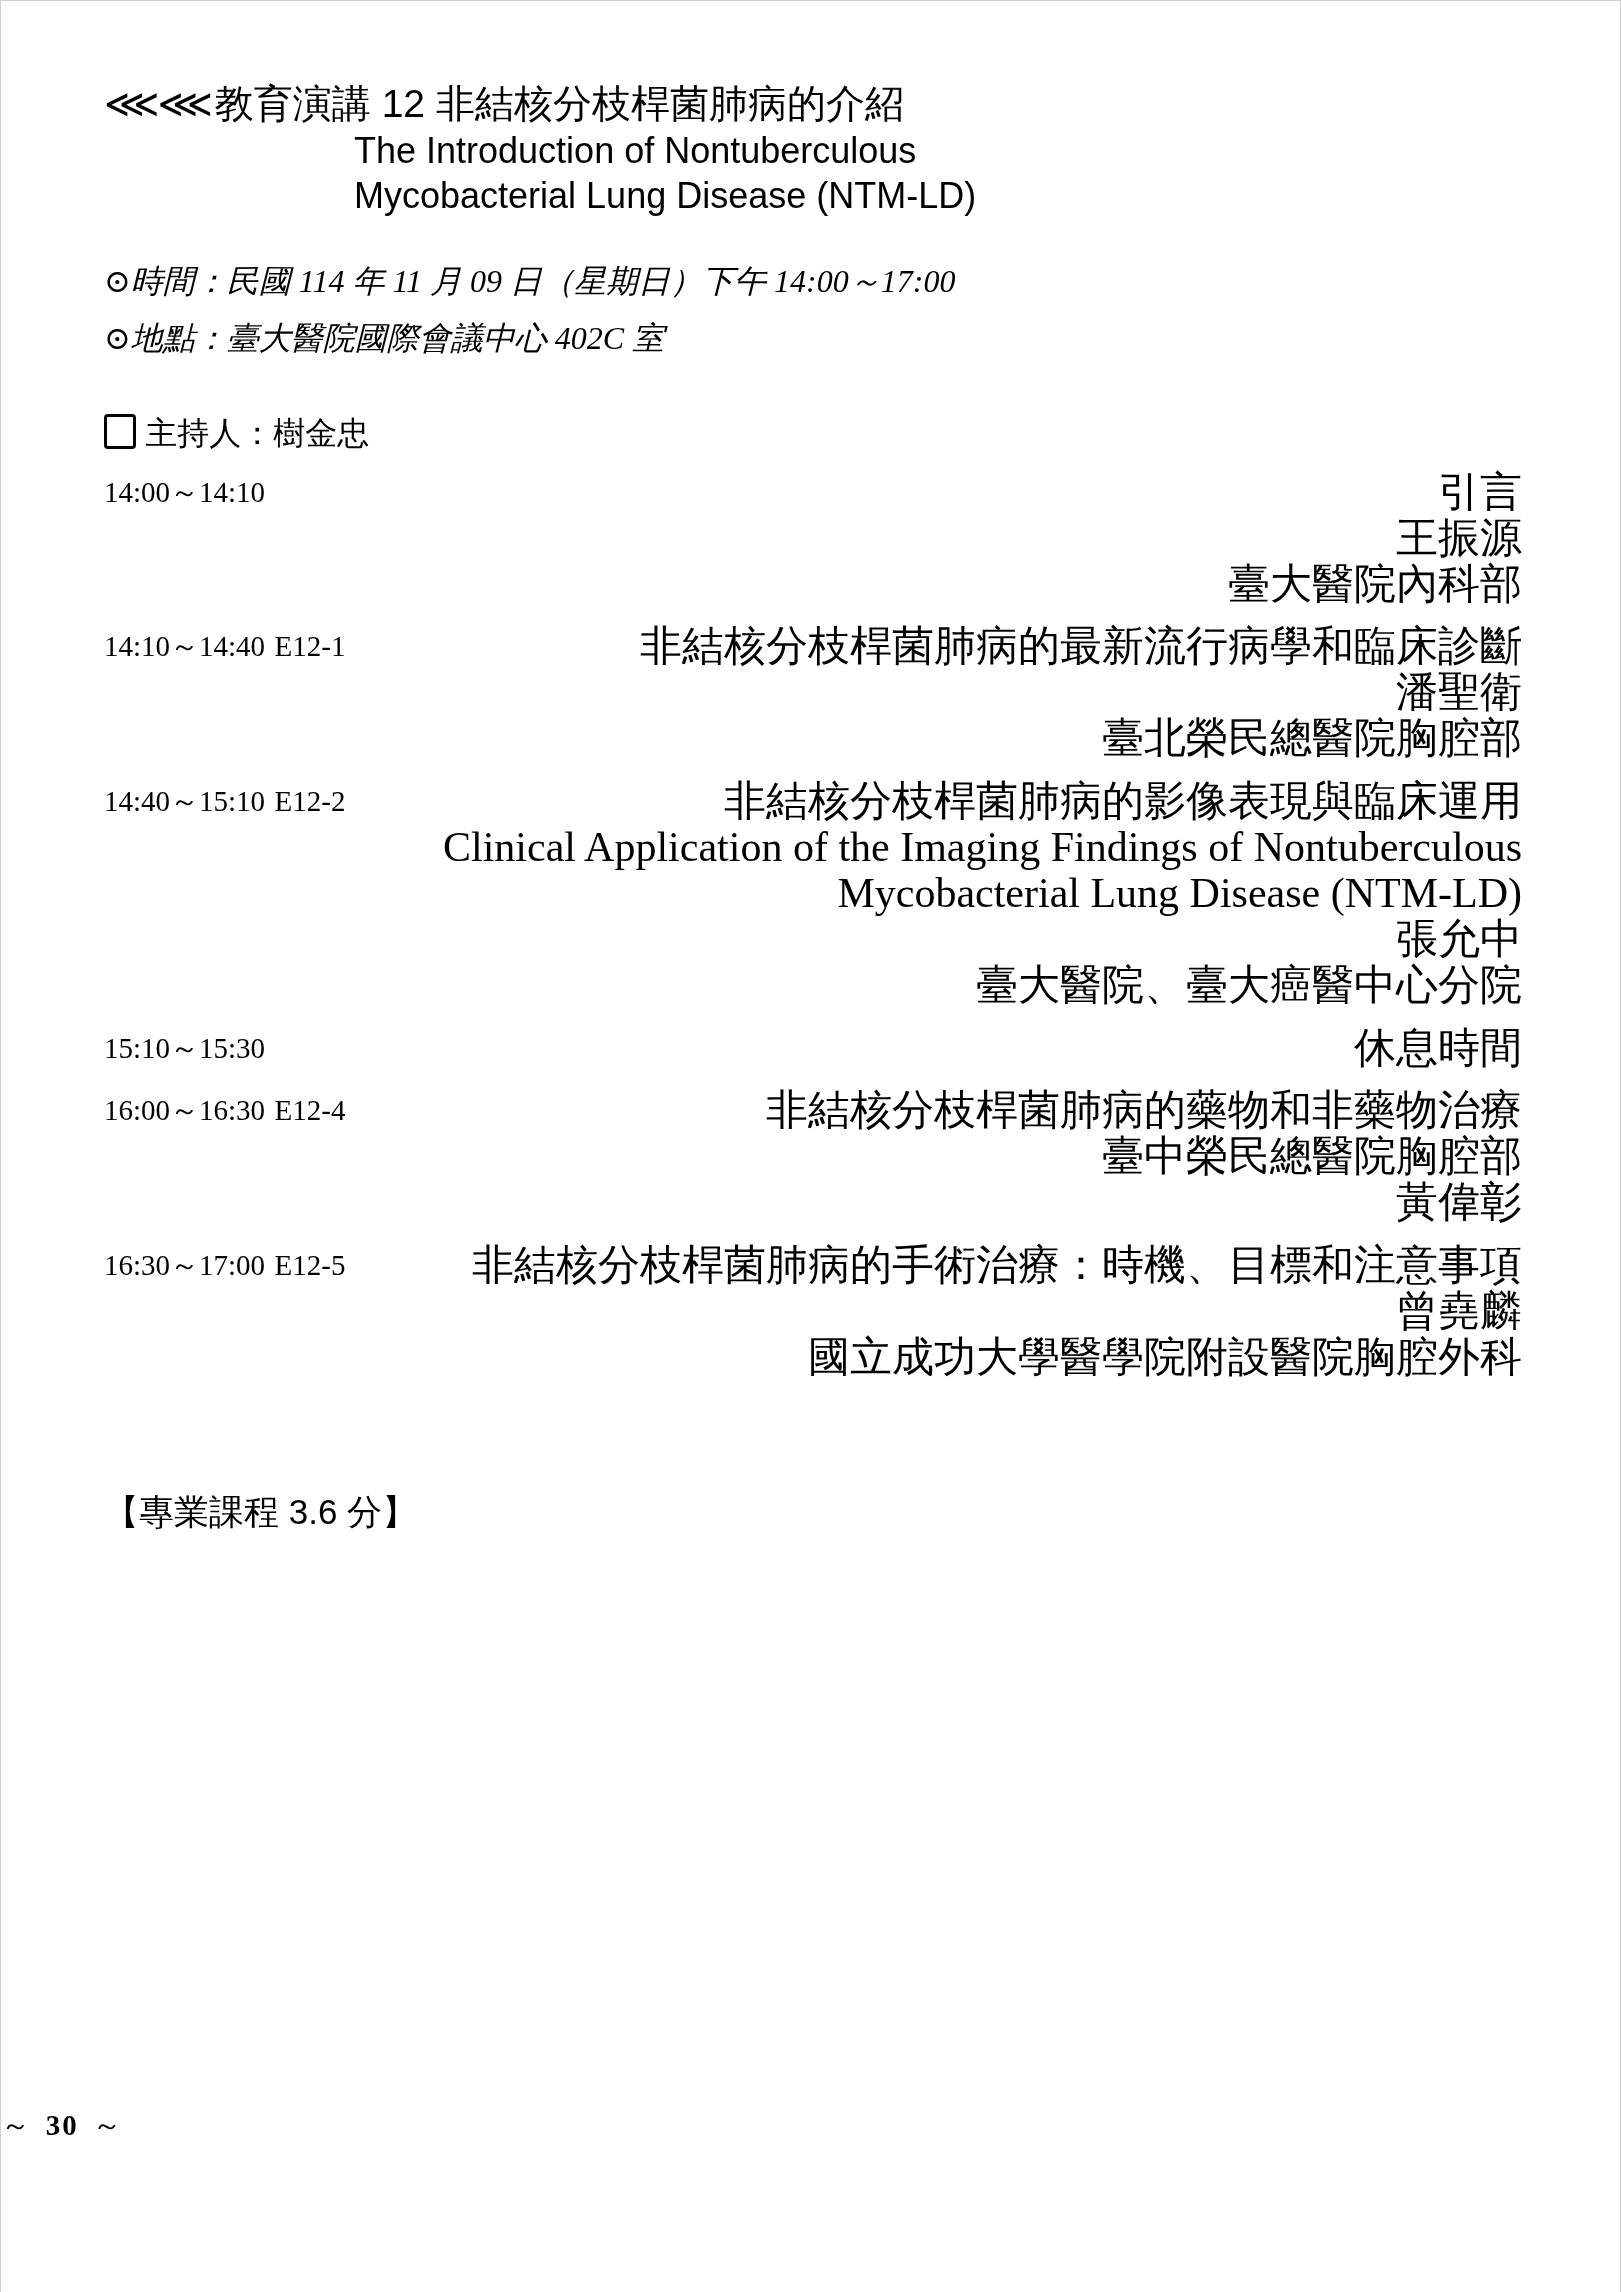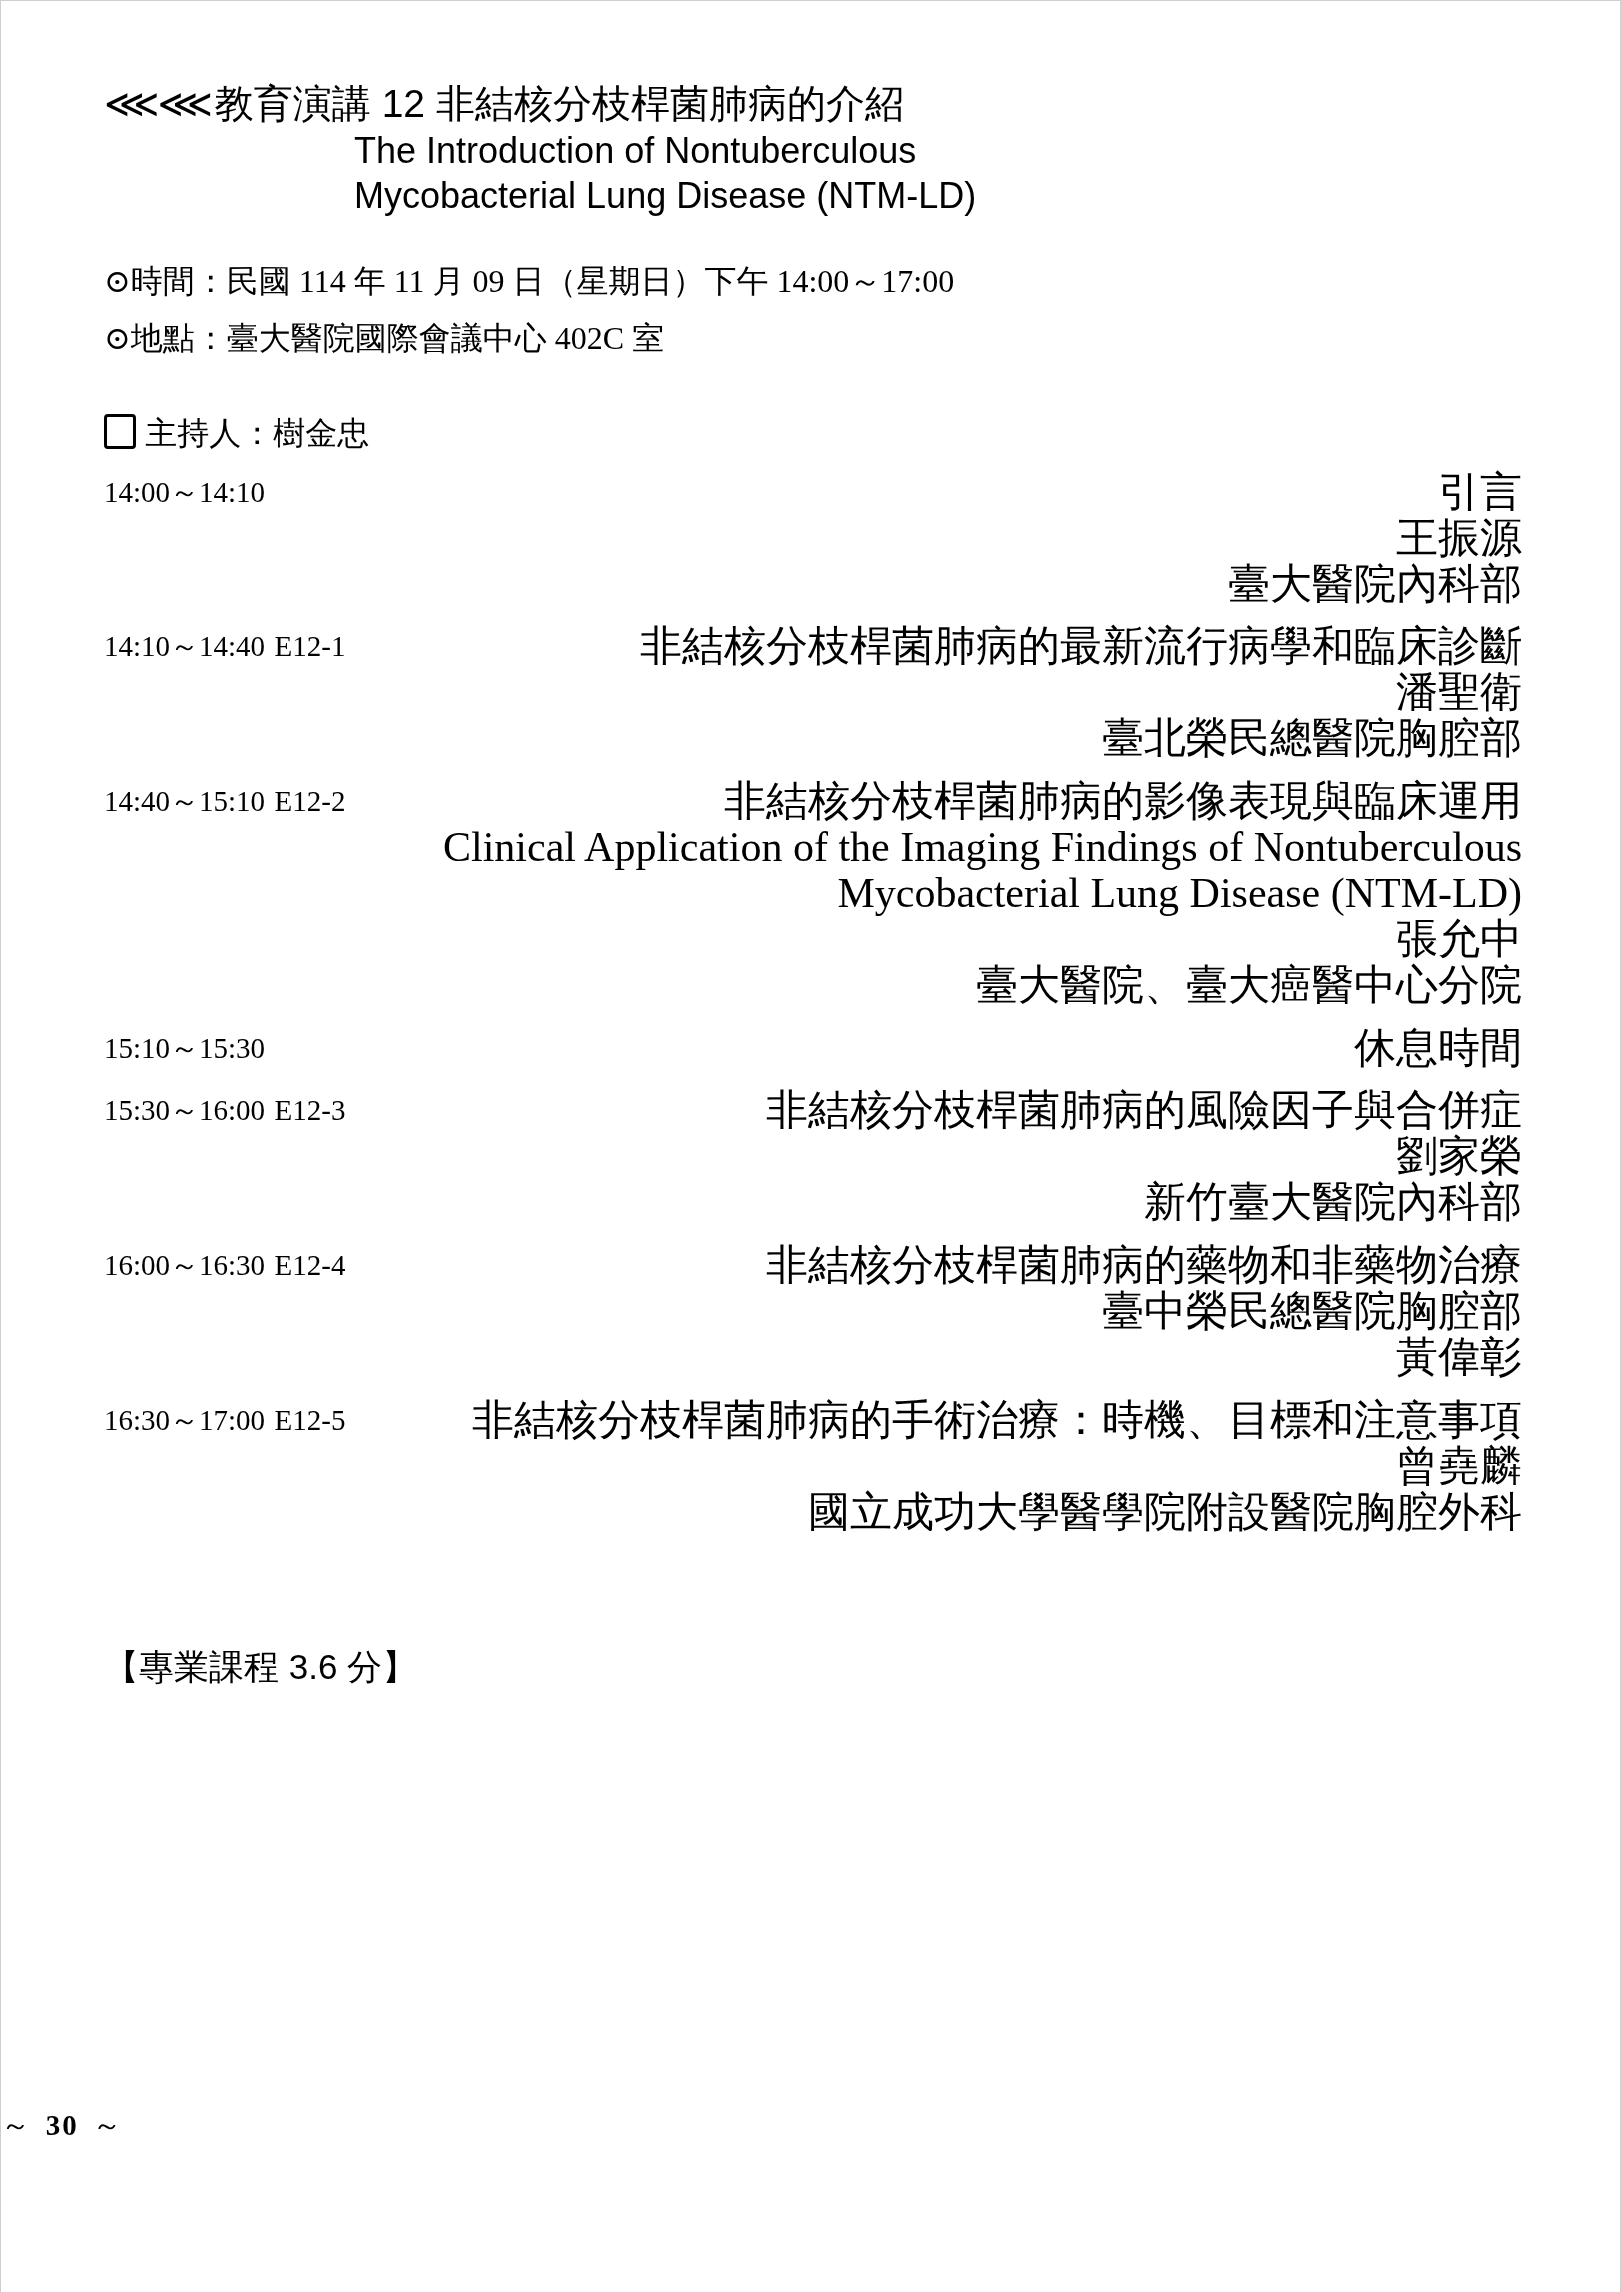--- a/index.html
+++ b/index.html
@@ -12,21 +12,21 @@
   .gothic{font-family:"Liberation Sans","DejaVu Sans",sans-serif;}
   .serif{font-family:"Liberation Serif","DejaVu Serif",serif;}
 
   
   .title-line{font-size:39px;line-height:45px;white-space:nowrap;font-weight:500;}
   .title-marks{letter-spacing:-2px;margin-right:3.9px;}
   .subtitle-block{margin-left:250px;margin-top:2px;}
   .subtitle-line{font-size:36px;line-height:45px;}
 
   
-  .info-block{margin-top:35px;}
+  .info-block{margin-top:35px;font-style:italic;}
   .info-line{font-size:32px;line-height:57px;white-space:nowrap;}
 
   
   .moderator-line{margin-top:45px;font-size:32px;line-height:43px;display:flex;align-items:center;text-align:right;}
   .square-bullet{
     display:inline-block;width:25.5px;height:29px;border:3.9px solid #000;
     border-radius:3.9px;margin-right:9.8px;position:relative;top:-2px;
   }
 
   
@@ -106,29 +106,20 @@
         </div>
       </div>
       <div class="s-row">
         <div class="s-time">15:10～15:30</div>
         <div class="s-code"></div>
         <div class="s-body">
           <div class="s-line">休息時間</div>
         </div>
       </div>
       <div class="s-row">
-        <div class="s-time">15:30～16:00</div>
-        <div class="s-code">E12-3</div>
-        <div class="s-body">
-          <div class="s-line">非結核分枝桿菌肺病的風險因子與合併症</div>
-          <div class="s-line">劉家榮</div>
-          <div class="s-line">新竹臺大醫院內科部</div>
-        </div>
-      </div>
-      <div class="s-row">
         <div class="s-time">16:00～16:30</div>
         <div class="s-code">E12-4</div>
         <div class="s-body">
           <div class="s-line">非結核分枝桿菌肺病的藥物和非藥物治療</div>
           <div class="s-line">臺中榮民總醫院胸腔部</div>
           <div class="s-line">黃偉彰</div>
         </div>
       </div>
       <div class="s-row">
         <div class="s-time">16:30～17:00</div>

